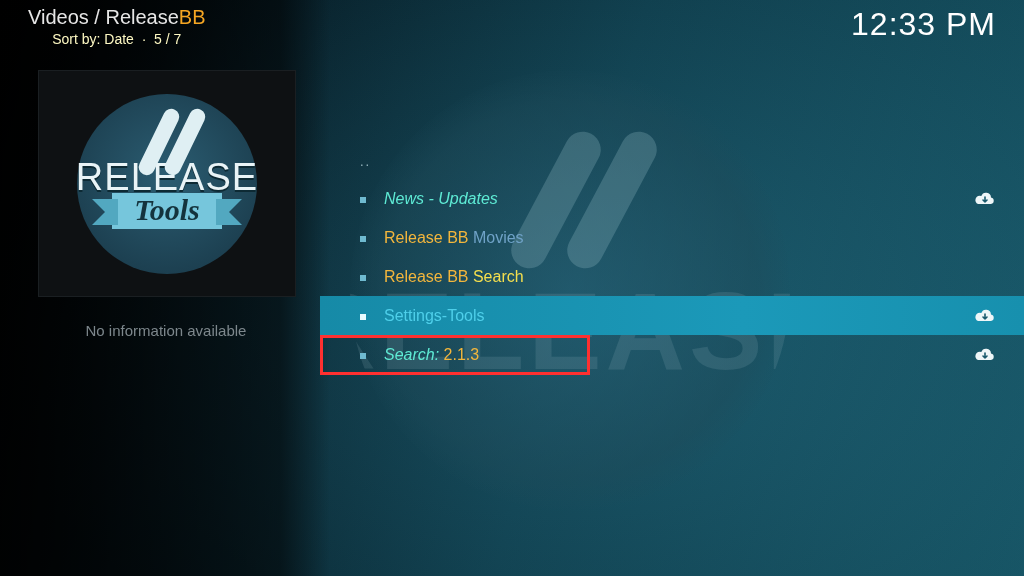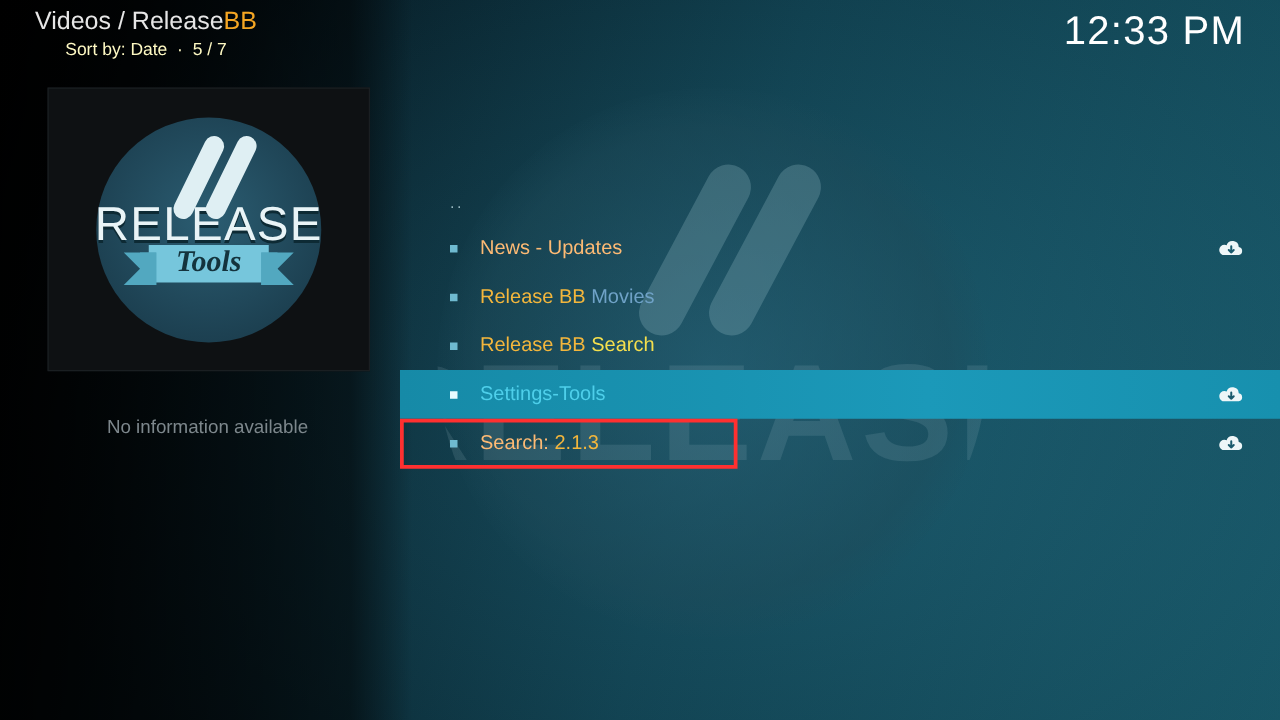--- a/index.html
+++ b/index.html
@@ -157,41 +157,41 @@
     color: #e9f4f7;
     text-shadow: 0 2px 0 #0d2a34;
     margin-top: 18px;
   }
   .logo-ribbon {
     position: relative;
     margin-top: -6px;
     background: #76c6dc;
     padding: 2px 22px 4px;
     font-family: "Brush Script MT", cursive;
-    font-size: 24px;
+    font-size: 30px;
     color: #14333d;
     line-height: 1;
     font-style: italic;
     font-weight: 700;
   }
   .logo-ribbon::before,
   .logo-ribbon::after {
     content: "";
     position: absolute;
     top: 6px;
     border: 13px solid #52a8c0;
   }
   .logo-ribbon::before { left: -20px; border-left-color: transparent; }
   .logo-ribbon::after  { right: -20px; border-right-color: transparent; }
 
   .noinfo {
     text-align: center;
     font-size: 15px;
     color: #7d878c;
-    margin-top: 36px;
+    margin-top: 25px;
   }
 
   
   .list {
     position: absolute;
     left: 320px;
     right: 0;
     top: 148px;
     z-index: 6;
   }
@@ -227,21 +227,21 @@
     left: 320px;
     top: 335px;
     width: 270px;
     height: 40px;
     border: 3px solid #ff3030;
     box-sizing: border-box;
     z-index: 10;
     pointer-events: none;
   }
 
-  .lime   { color: #fdba74; }
+  .lime   { color: #5eead4; font-style: italic; }
   .gold   { color: #f3b63c; }
   .yellow { color: #f5df4d; }
   .cyan   { color: #4ecfea; }
   .steel  { color: #6fa2c7; }
 
   .cloud-icon {
     position: absolute;
     right: 28px;
     top: 50%;
     transform: translateY(-50%);

